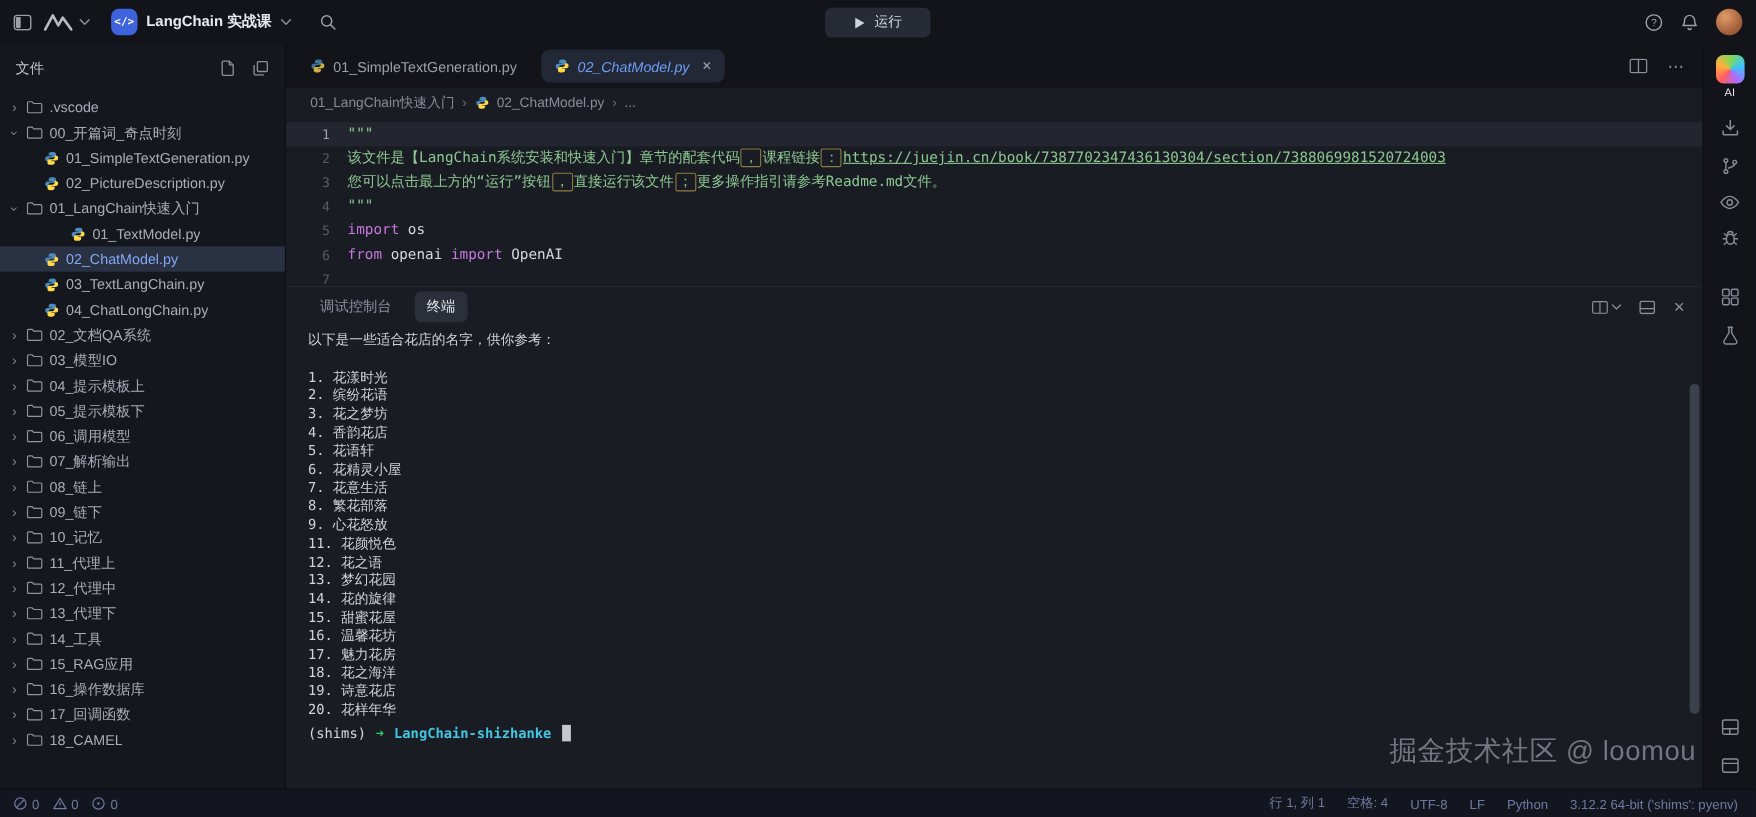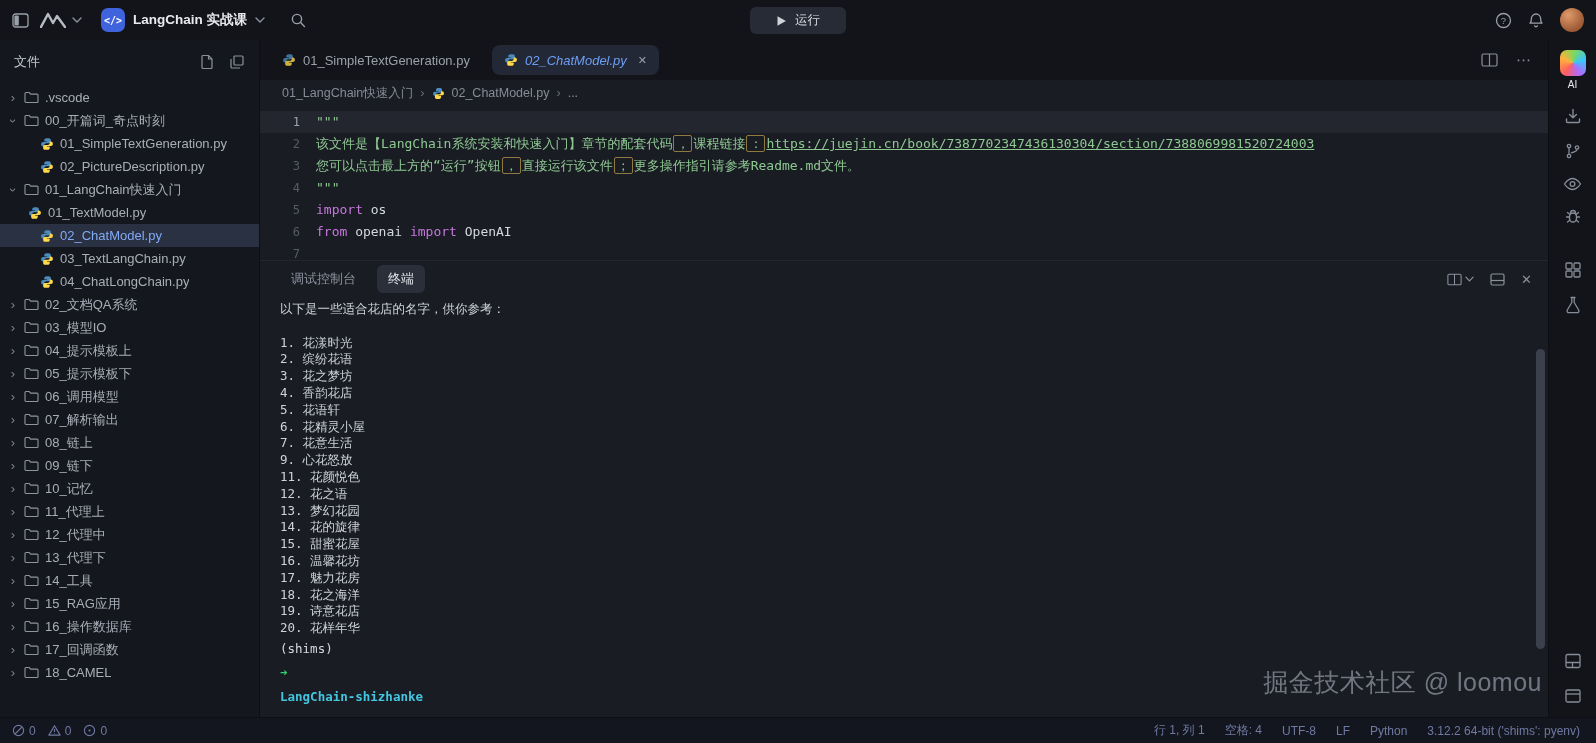--- a/index.html
+++ b/index.html
@@ -73,21 +73,21 @@
   
   .panel{flex:1;border-top:1px solid #232730;display:flex;flex-direction:column;background:#1a1c24;min-height:0;}
   .panel-header{height:36px;display:flex;align-items:center;gap:10px;padding:0 16px 0 20px;flex:none;}
   .ptab{color:#8b919c;font-size:13px;padding:5px 11px;border-radius:6px;cursor:pointer;}
   .ptab.active{color:#e2e5ea;background:#2a2f3a;}
   .p-actions{margin-left:auto;display:flex;align-items:center;gap:16px;color:#8b919c;}
   .pic{display:flex;align-items:center;gap:3px;cursor:pointer;}
   .pic.close{font-size:13px;font-style:normal;}
   .terminal{flex:1;position:relative;padding:4px 0 0 20px;font-family:"DejaVu Sans Mono",monospace;font-size:12.5px;color:#ced3db;overflow:hidden;cursor:text;}
   .tline{height:16.8px;line-height:16.8px;white-space:pre;}
-  .prompt{margin-top:4px;display:flex;gap:9px;height:17px;flex-direction:column;}
+  .prompt{margin-top:4px;display:flex;align-items:center;gap:9px;height:17px;}
   .venv{color:#d6dae0;}
   .arrow{color:#2ecf6e;font-weight:bold;}
   .cwd{color:#43c6e0;font-weight:bold;}
   .cursor{display:inline-block;width:8px;height:15px;background:#c2c7d0;margin-left:1px;}
   .tscroll{position:absolute;right:3px;top:52px;width:9px;height:300px;border-radius:5px;background:#3b414c;cursor:grab;}
 
   
   .statusbar{position:absolute;left:0;right:0;bottom:0;height:26px;background:#14161f;border-top:1px solid #0d0f14;display:flex;align-items:center;padding:0 16px 0 12px;font-size:12px;color:#6f79a1;z-index:11;}
   .sb-left{display:flex;gap:12px;align-items:center;}
   .sb-item{display:flex;align-items:center;gap:4px;cursor:pointer;}
@@ -280,21 +280,21 @@
         </div>
         <div class="tree-row" style="padding-left: 8px;">
           <span class="chev open">›</span>
           <span class="ticon">
             <svg width="15" height="13" viewBox="0 0 15 13">
               <path d="M1 2.5a1 1 0 0 1 1-1h3.2l1.5 1.6H13a1 1 0 0 1 1 1V10.5a1 1 0 0 1-1 1H2a1 1 0 0 1-1-1z" fill="none" stroke="#8f959e" stroke-width="1.1"></path>
             </svg>
           </span>
           <span class="tlabel">01_LangChain快速入门</span>
         </div>
-        <div class="tree-row" style="padding-left: 12px;">
+        <div class="tree-row" style="padding-left: 12px; margin-left: 36px;">
           <span class="chev none">›</span>
           <span class="ticon">
             <svg width="14" height="14" viewBox="0 0 16 16">
               <path d="M7.9 1.3c-1.9 0-3 .8-3 2.2v1.6h3.2v.6H3.6c-1.5 0-2.3 1-2.3 2.6 0 1.5.8 2.6 2.3 2.6h1.3V9.2c0-1.3 1.1-2.2 2.4-2.2h3.2c1.1 0 1.9-.9 1.9-2V3.5c0-1.4-1.2-2.2-2.6-2.2z" fill="#4b8bbe"></path>
               <path d="M8.1 14.7c1.9 0 3-.8 3-2.2v-1.6H7.9v-.6h4.5c1.5 0 2.3-1 2.3-2.6 0-1.5-.8-2.6-2.3-2.6h-1.3v1.7c0 1.3-1.1 2.2-2.4 2.2H5.5c-1.1 0-1.9.9-1.9 2v1.5c0 1.4 1.2 2.2 2.6 2.2z" fill="#ffd94a"></path>
             </svg>
           </span>
           <span class="tlabel">01_TextModel.py</span>
         </div>
         <div class="tree-row selected" style="padding-left: 24px;">
@@ -588,20 +588,21 @@
         <div>
             <div class="tline">以下是一些适合花店的名字，供你参考：</div>
             <div class="tline">&nbsp;</div>
             <div class="tline">1. 花漾时光</div>
             <div class="tline">2. 缤纷花语</div>
             <div class="tline">3. 花之梦坊</div>
             <div class="tline">4. 香韵花店</div>
             <div class="tline">5. 花语轩</div>
             <div class="tline">6. 花精灵小屋</div>
             <div class="tline">7. 花意生活</div>
+            <div class="tline">8. 繁花部落</div>
             <div class="tline">9. 心花怒放</div>
             <div class="tline">11. 花颜悦色</div>
             <div class="tline">12. 花之语</div>
             <div class="tline">13. 梦幻花园</div>
             <div class="tline">14. 花的旋律</div>
             <div class="tline">15. 甜蜜花屋</div>
             <div class="tline">16. 温馨花坊</div>
             <div class="tline">17. 魅力花房</div>
             <div class="tline">18. 花之海洋</div>
             <div class="tline">19. 诗意花店</div>

